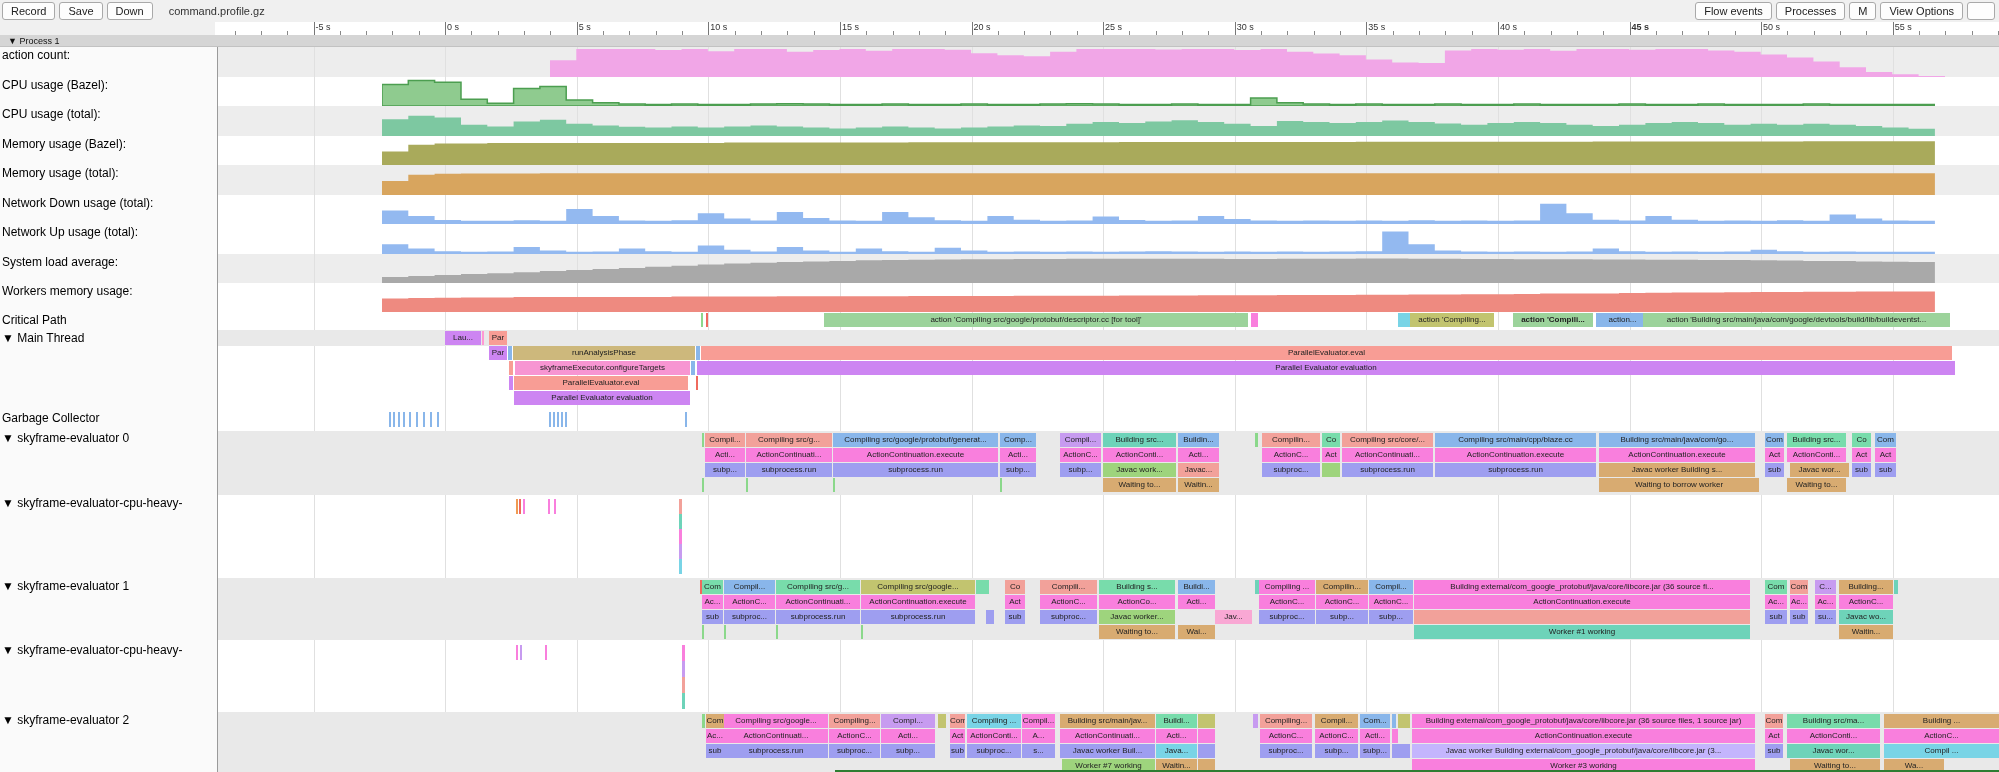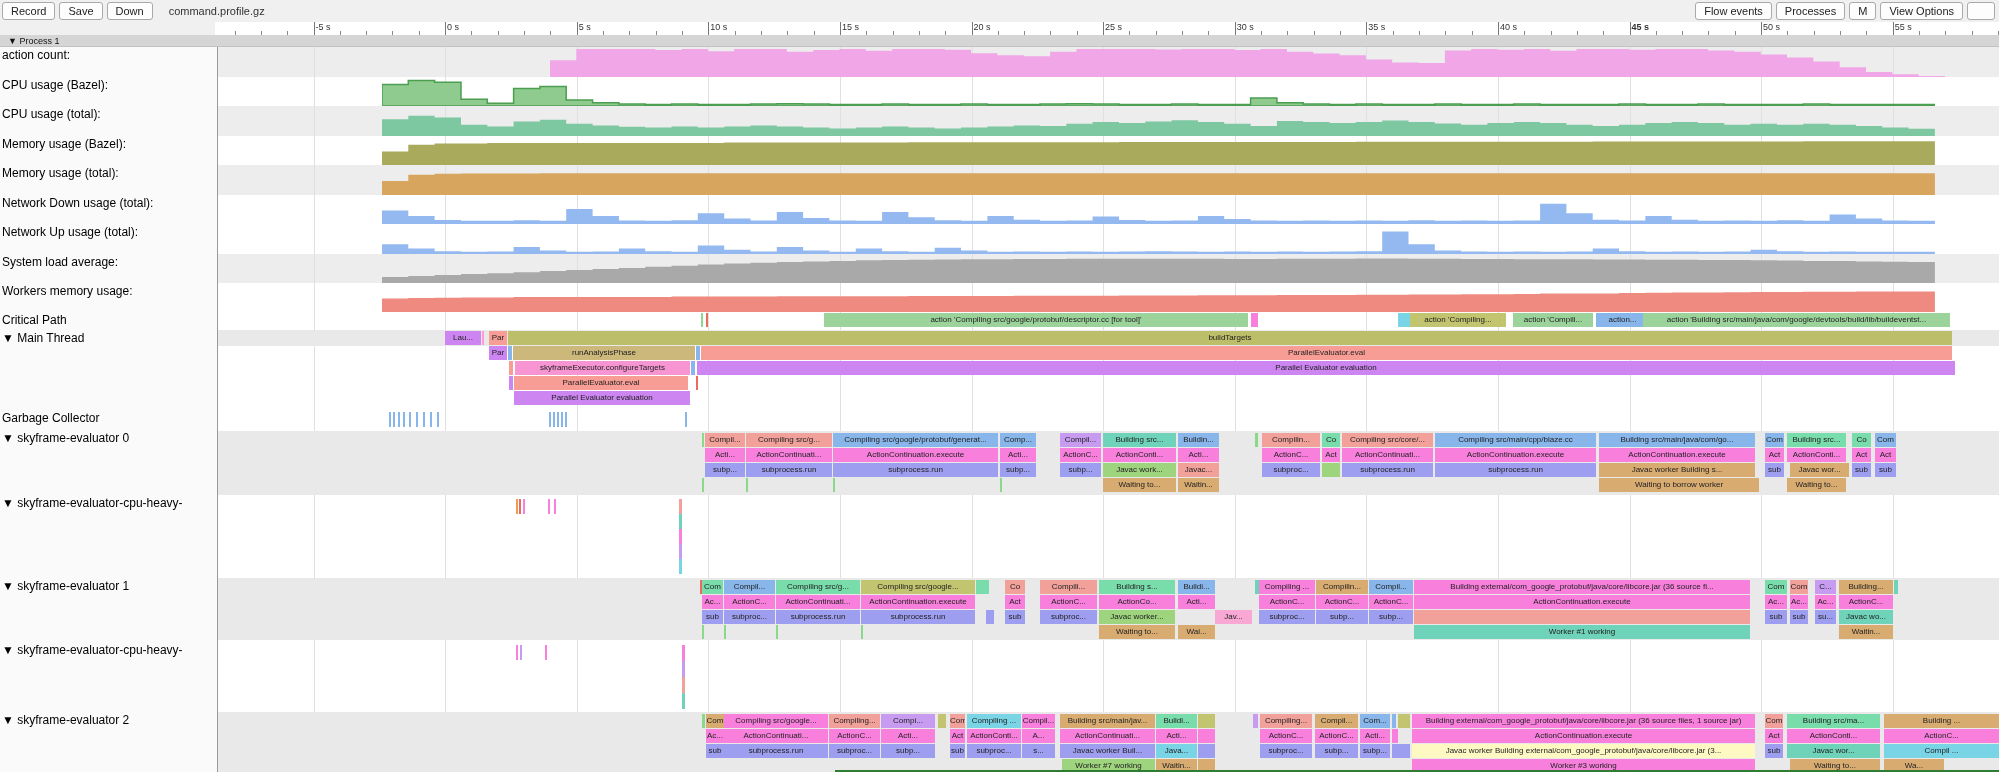--- a/index.html
+++ b/index.html
@@ -198,29 +198,28 @@
         <path d="M0,29 L0.0,23.1 L26.3,23.1 L26.3,22.0 L52.6,22.0 L52.6,20.9 L79.0,20.9 L79.0,20.1 L105.3,20.1 L105.3,19.3 L131.6,19.3 L131.6,18.2 L157.9,18.2 L157.9,17.1 L184.2,17.1 L184.2,16.0 L210.6,16.0 L210.6,15.0 L236.9,15.0 L236.9,13.9 L263.2,13.9 L263.2,12.8 L289.5,12.8 L289.5,11.7 L315.8,11.7 L315.8,10.6 L342.2,10.6 L342.2,9.6 L368.5,9.6 L368.5,8.8 L394.8,8.8 L394.8,7.9 L421.1,7.9 L421.1,7.4 L447.4,7.4 L447.4,6.9 L473.8,6.9 L473.8,6.3 L500.1,6.3 L500.1,6.1 L526.4,6.1 L526.4,5.8 L552.7,5.8 L552.7,5.5 L579.0,5.5 L579.0,5.2 L605.4,5.2 L605.4,5.2 L631.7,5.2 L631.7,5.0 L658.0,5.0 L658.0,5.0 L684.3,5.0 L684.3,4.7 L710.6,4.7 L710.6,4.7 L737.0,4.7 L737.0,4.7 L763.3,4.7 L763.3,4.7 L789.6,4.7 L789.6,4.7 L815.9,4.7 L815.9,4.7 L842.2,4.7 L842.2,5.0 L868.6,5.0 L868.6,5.0 L894.9,5.0 L894.9,4.7 L921.2,4.7 L921.2,4.7 L947.5,4.7 L947.5,4.7 L973.8,4.7 L973.8,4.4 L1000.2,4.4 L1000.2,4.4 L1026.5,4.4 L1026.5,4.7 L1052.8,4.7 L1052.8,4.7 L1079.1,4.7 L1079.1,5.0 L1105.4,5.0 L1105.4,5.0 L1131.8,5.0 L1131.8,5.2 L1158.1,5.2 L1158.1,5.2 L1184.4,5.2 L1184.4,5.2 L1210.7,5.2 L1210.7,5.5 L1237.0,5.5 L1237.0,5.5 L1263.4,5.5 L1263.4,5.8 L1289.7,5.8 L1289.7,5.8 L1316.0,5.8 L1316.0,6.1 L1342.3,6.1 L1342.3,6.1 L1368.6,6.1 L1368.6,6.3 L1395.0,6.3 L1395.0,6.6 L1421.3,6.6 L1421.3,6.9 L1447.6,6.9 L1447.6,7.1 L1473.9,7.1 L1473.9,7.4 L1500.2,7.4 L1500.2,7.7 L1526.6,7.7 L1526.6,7.9 L1552.9,7.9 L1552.9,29 Z" fill="#a9a9a9"></path>
       </svg>
       <svg class="counter" width="1552.88" height="29" style="left: 381.932px; top: 236px;">
         <path d="M0,29 L0.0,15.5 L26.3,15.5 L26.3,15.0 L52.6,15.0 L52.6,14.7 L79.0,14.7 L79.0,14.4 L105.3,14.4 L105.3,14.4 L131.6,14.4 L131.6,14.1 L157.9,14.1 L157.9,14.1 L184.2,14.1 L184.2,14.1 L210.6,14.1 L210.6,13.9 L236.9,13.9 L236.9,13.9 L263.2,13.9 L263.2,13.9 L289.5,13.9 L289.5,13.6 L315.8,13.6 L315.8,13.6 L342.2,13.6 L342.2,13.6 L368.5,13.6 L368.5,13.6 L394.8,13.6 L394.8,13.3 L421.1,13.3 L421.1,13.3 L447.4,13.3 L447.4,13.3 L473.8,13.3 L473.8,13.3 L500.1,13.3 L500.1,13.3 L526.4,13.3 L526.4,13.1 L552.7,13.1 L552.7,13.1 L579.0,13.1 L579.0,13.1 L605.4,13.1 L605.4,13.1 L631.7,13.1 L631.7,12.8 L658.0,12.8 L658.0,12.8 L684.3,12.8 L684.3,12.8 L710.6,12.8 L710.6,12.8 L737.0,12.8 L737.0,12.5 L763.3,12.5 L763.3,12.5 L789.6,12.5 L789.6,12.5 L815.9,12.5 L815.9,12.3 L842.2,12.3 L842.2,12.3 L868.6,12.3 L868.6,12.3 L894.9,12.3 L894.9,12.0 L921.2,12.0 L921.2,12.0 L947.5,12.0 L947.5,12.0 L973.8,12.0 L973.8,11.7 L1000.2,11.7 L1000.2,11.7 L1026.5,11.7 L1026.5,11.4 L1052.8,11.4 L1052.8,11.4 L1079.1,11.4 L1079.1,11.2 L1105.4,11.2 L1105.4,11.2 L1131.8,11.2 L1131.8,10.9 L1158.1,10.9 L1158.1,10.6 L1184.4,10.6 L1184.4,10.6 L1210.7,10.6 L1210.7,10.4 L1237.0,10.4 L1237.0,10.1 L1263.4,10.1 L1263.4,9.8 L1289.7,9.8 L1289.7,9.6 L1316.0,9.6 L1316.0,9.6 L1342.3,9.6 L1342.3,9.3 L1368.6,9.3 L1368.6,9.0 L1395.0,9.0 L1395.0,9.0 L1421.3,9.0 L1421.3,8.8 L1447.6,8.8 L1447.6,8.8 L1473.9,8.8 L1473.9,8.5 L1500.2,8.5 L1500.2,8.5 L1526.6,8.5 L1526.6,8.5 L1552.9,8.5 L1552.9,29 Z" fill="#ee8a80"></path>
       </svg>
       <div class="blk" style="left: 701px; top: 266px; width: 2px; background: rgb(139, 216, 139); font-size: 7px;"></div>
       <div class="blk" style="left: 706px; top: 266px; width: 2px; background: rgb(239, 106, 94); font-size: 7px;"></div>
       <div class="blk" style="left: 824px; top: 266px; width: 424px; background: rgb(156, 211, 155);">action 'Compiling src/google/protobuf/descriptor.cc [for tool]'</div>
       <div class="blk" style="left: 1251px; top: 266px; width: 7px; background: rgb(249, 127, 221); font-size: 7px;"></div>
       <div class="blk" style="left: 1398px; top: 266px; width: 12px; background: rgb(121, 212, 230); font-size: 7px;"></div>
-      <div class="blk" style="left: 1410px; top: 266px; width: 96px; background: rgb(194, 196, 111);">action 'Compiling...</div>
-      <div class="blk" style="left: 1513px; top: 266px; width: 80px; background: rgb(156, 211, 155);">action 'Compili...</div>
+      <div class="blk" style="left: 1410px; top: 266px; width: 84px; background: rgb(194, 196, 111);">action 'Compiling...</div>
+      <div class="blk" style="left: 1513px; top: 266px; width: 80px; background: rgb(156, 211, 155); font-weight: bold;">action 'Compili...</div>
       <div class="blk" style="left: 1596px; top: 266px; width: 53px; background: rgb(137, 182, 234);">action...</div>
       <div class="blk" style="left: 1643px; top: 266px; width: 307px; background: rgb(156, 211, 155);">action 'Building src/main/java/com/google/devtools/build/lib/buildeventst...</div>
       <div class="band" style="left: 217px; top: 283px; width: 1782px; height: 16px; background: rgb(233, 233, 233);"></div>
       <div class="blk" style="left: 445px; top: 284px; width: 36px; background: rgb(205, 133, 242);">Lau...</div>
       <div class="blk" style="left: 482px; top: 284px; width: 2px; background: rgb(255, 154, 210); font-size: 7px;"></div>
       <div class="blk" style="left: 489px; top: 284px; width: 18px; background: rgb(248, 157, 149);">Par</div>
-      <div class="blk" style="left: 508px; top: 284px; width: 1444px; background: rgb(189, 190, 105);">buildTargets</div>
       <div class="blk" style="left: 489px; top: 299px; width: 18px; background: rgb(205, 133, 242);">Par</div>
       <div class="blk" style="left: 508px; top: 299px; width: 4px; background: rgb(137, 182, 234); font-size: 7px;"></div>
       <div class="blk" style="left: 513px; top: 299px; width: 182px; background: rgb(205, 184, 124);">runAnalysisPhase</div>
       <div class="blk" style="left: 696px; top: 299px; width: 4px; background: rgb(137, 182, 234); font-size: 7px;"></div>
       <div class="blk" style="left: 701px; top: 299px; width: 1251px; background: rgb(248, 157, 149);">ParallelEvaluator.eval</div>
       <div class="blk" style="left: 509px; top: 314px; width: 4px; background: rgb(248, 157, 149); font-size: 7px;"></div>
       <div class="blk" style="left: 515px; top: 314px; width: 175px; background: rgb(247, 149, 210);">skyframeExecutor.configureTargets</div>
       <div class="blk" style="left: 691px; top: 314px; width: 4px; background: rgb(137, 182, 234); font-size: 7px;"></div>
       <div class="blk" style="left: 697px; top: 314px; width: 1258px; background: rgb(205, 133, 242);">Parallel Evaluator evaluation</div>
       <div class="blk" style="left: 509px; top: 329px; width: 4px; background: rgb(205, 133, 242); font-size: 7px;"></div>
@@ -428,21 +427,21 @@
       <div class="blk" style="left: 950px; top: 697px; width: 15px; background: rgb(158, 158, 240);">sub</div>
       <div class="blk" style="left: 967px; top: 697px; width: 54px; background: rgb(158, 158, 240);">subproc...</div>
       <div class="blk" style="left: 1022px; top: 697px; width: 33px; background: rgb(158, 158, 240);">s...</div>
       <div class="blk" style="left: 1060px; top: 697px; width: 95px; background: rgb(158, 158, 240);">Javac worker Buil...</div>
       <div class="blk" style="left: 1156px; top: 697px; width: 41px; background: rgb(121, 212, 230);">Java...</div>
       <div class="blk" style="left: 1198px; top: 697px; width: 17px; background: rgb(158, 158, 240);"></div>
       <div class="blk" style="left: 1260px; top: 697px; width: 52px; background: rgb(158, 158, 240);">subproc...</div>
       <div class="blk" style="left: 1315px; top: 697px; width: 43px; background: rgb(158, 158, 240);">subp...</div>
       <div class="blk" style="left: 1360px; top: 697px; width: 30px; background: rgb(158, 158, 240);">subp...</div>
       <div class="blk" style="left: 1392px; top: 697px; width: 18px; background: rgb(158, 158, 240);"></div>
-      <div class="blk" style="left: 1412px; top: 697px; width: 343px; background: #fef9c3;">Javac worker Building external/com_google_protobuf/java/core/libcore.jar (3...</div>
+      <div class="blk" style="left: 1412px; top: 697px; width: 343px; background: #c4b5fd;">Javac worker Building external/com_google_protobuf/java/core/libcore.jar (3...</div>
       <div class="blk" style="left: 1765px; top: 697px; width: 18px; background: rgb(158, 158, 240);">sub</div>
       <div class="blk" style="left: 1787px; top: 697px; width: 93px; background: rgb(110, 211, 185);">Javac wor...</div>
       <div class="blk" style="left: 1884px; top: 697px; width: 115px; background: rgb(121, 212, 230);">Compil ...</div>
       <div class="blk" style="left: 1062px; top: 712px; width: 93px; background: rgb(158, 212, 125);">Worker #7 working</div>
       <div class="blk" style="left: 1156px; top: 712px; width: 41px; background: rgb(216, 171, 113);">Waitin...</div>
       <div class="blk" style="left: 1198px; top: 712px; width: 17px; background: rgb(216, 171, 113);"></div>
       <div class="blk" style="left: 1412px; top: 712px; width: 343px; background: rgb(249, 127, 221);">Worker #3 working</div>
       <div class="blk" style="left: 1790px; top: 712px; width: 90px; background: rgb(216, 171, 113);">Waiting to...</div>
       <div class="blk" style="left: 1884px; top: 712px; width: 60px; background: rgb(216, 171, 113);">Wa...</div>
       <div style="position: absolute; left: 835px; top: 723px; width: 1164px; height: 2px; background: rgb(46, 125, 50); z-index: 5;"></div>

